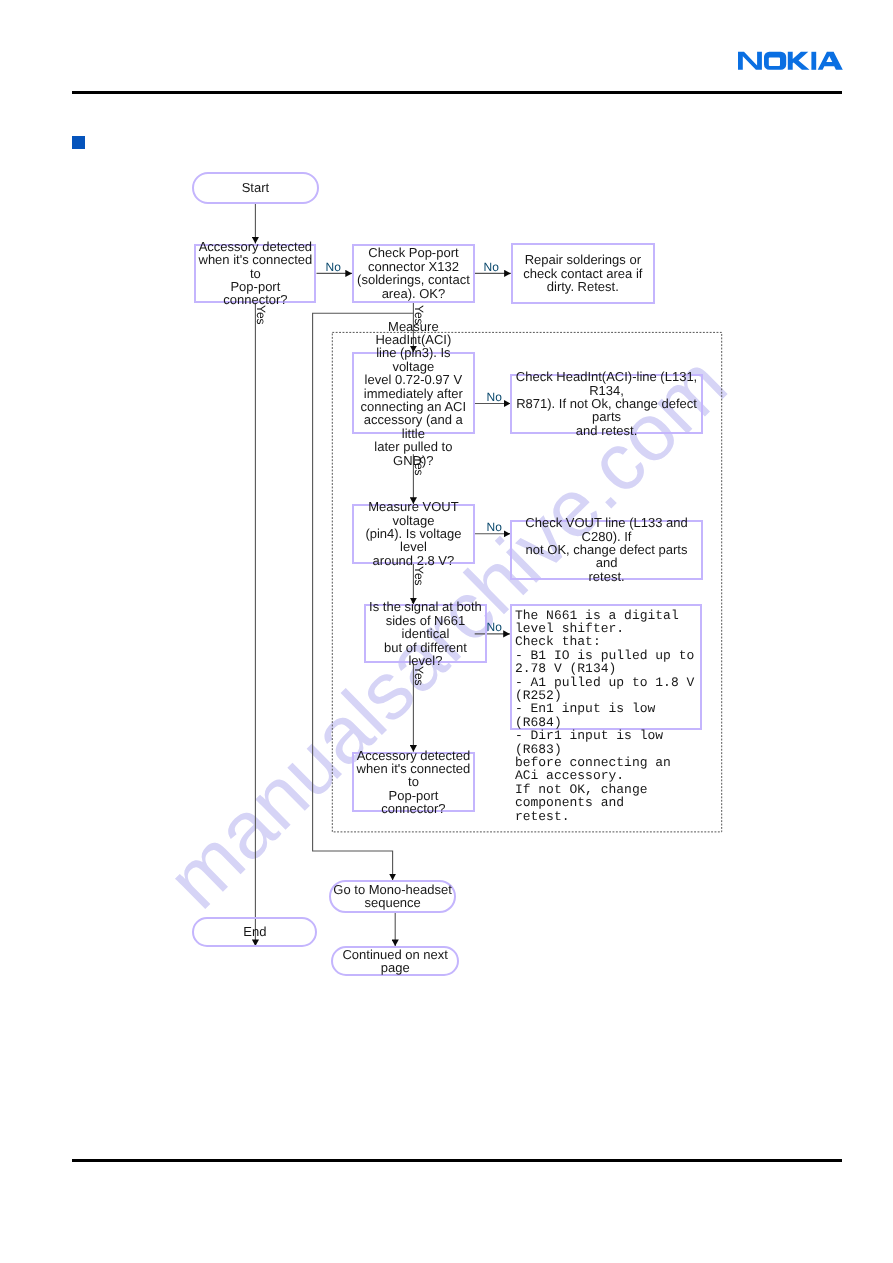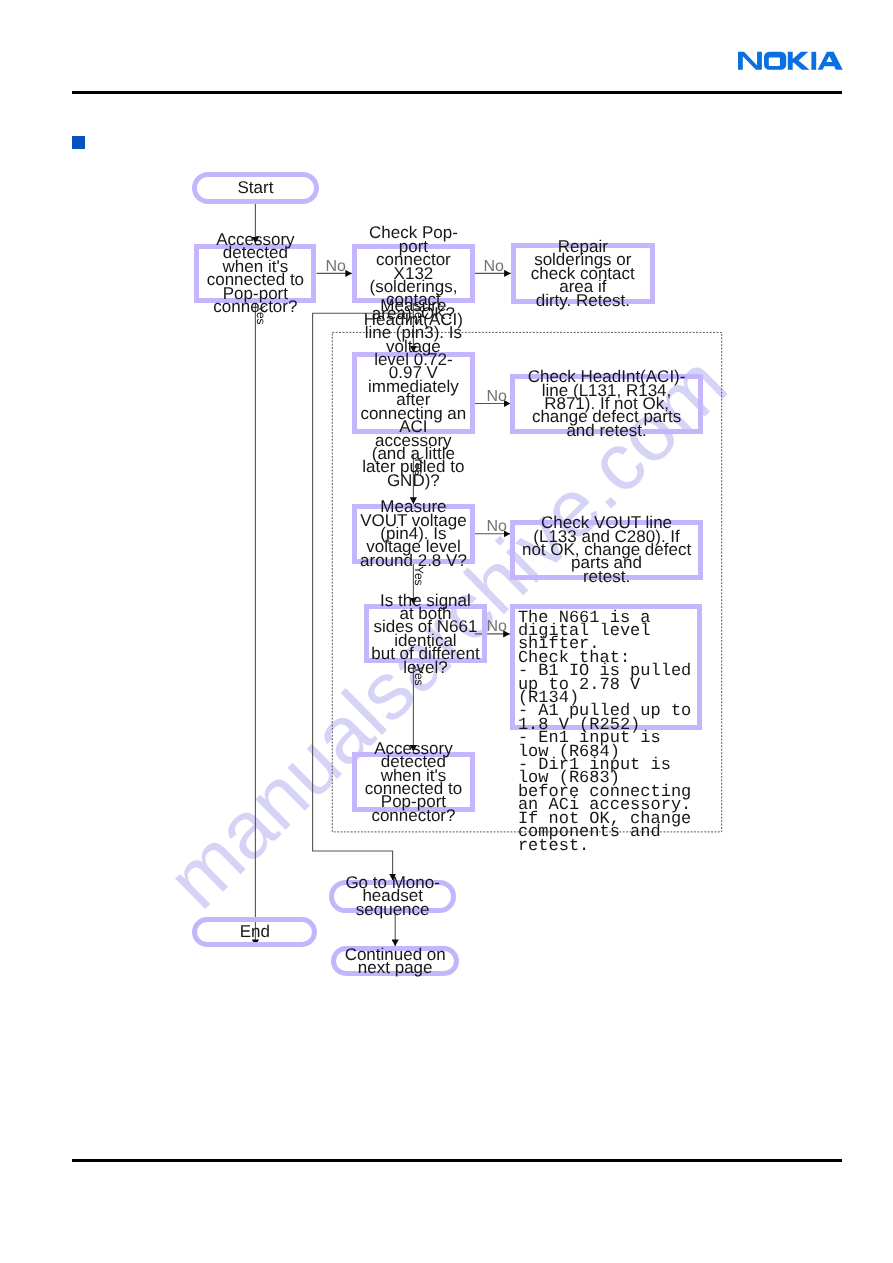--- a/index.html
+++ b/index.html
@@ -5,28 +5,28 @@
   html,body{margin:0;padding:0;}
   body{width:893px;height:1263px;background:#fff;font-family:"Liberation Sans",sans-serif;position:relative;overflow:hidden;
         -webkit-font-smoothing:antialiased;text-rendering:geometricPrecision;}
   .page{position:absolute;left:0;top:0;width:893px;height:1263px;background:#fff;}
   .hrule{position:absolute;background:#000;}
   .bluesq{position:absolute;}
   .wm-layer{position:absolute;left:0;top:0;width:893px;height:1263px;overflow:hidden;pointer-events:none;}
   .wm{position:absolute;font-family:"Liberation Sans",sans-serif;font-size:72px;font-weight:400;
       letter-spacing:0px;white-space:nowrap;}
   svg.wires{position:absolute;left:0;top:0;width:893px;height:1263px;overflow:visible;}
-  .node{position:absolute;box-sizing:border-box;border:5px solid #c4b5fd;
+  .node{position:absolute;box-sizing:border-box;border:2px solid #c4b5fd;
         display:flex;align-items:center;justify-content:center;
-        font-size:17px;line-height:13.4px;color:#171717;text-align:center;}
+        font-size:13px;line-height:13.4px;color:#171717;text-align:center;}
   .node > span{display:block;width:100%;padding:0 2px;box-sizing:border-box;transform:translateZ(0);}
   .term{border-radius:400px;}
   .left{text-align:left;align-items:flex-start;}
   .left > span{padding:0 0 0 3px;font-family:Liberation Mono, monospace;}
-  .elbl{position:absolute;font-size:16px;color:#737373;white-space:nowrap;line-height:10px;transform:translateZ(0);}
+  .elbl{position:absolute;font-size:12px;color:#0c4a6e;white-space:nowrap;line-height:10px;transform:translateZ(0);}
   .vlbl{position:absolute;font-size:12px;color:#111;white-space:nowrap;line-height:10px;
         transform:rotate(90deg) translateZ(0);transform-origin:0 0;}
 </style>
 </head>
 <body>
 
 <div class="page">
 
   <svg style="position:absolute;left:0;top:0;" width="893" height="120">
     <title>NOKIA</title>

